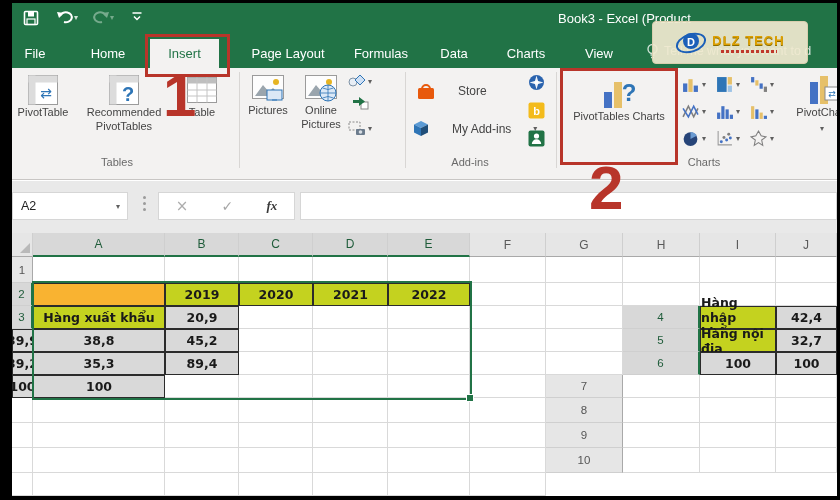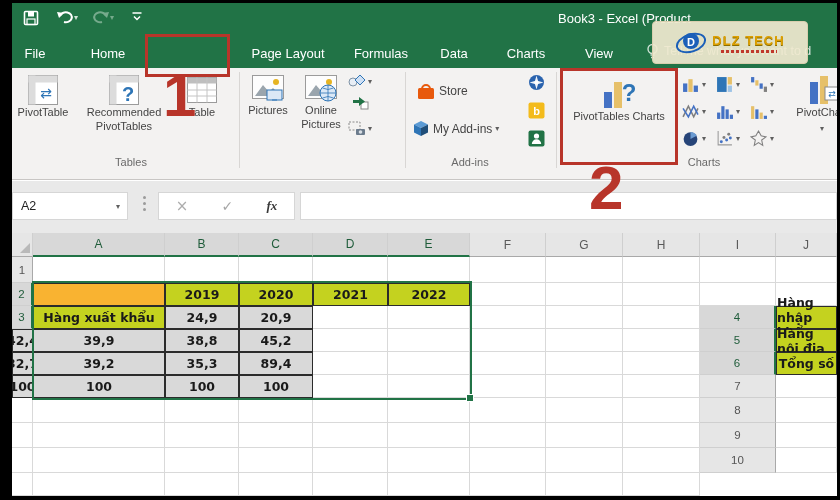--- a/index.html
+++ b/index.html
@@ -27,21 +27,21 @@
   
   #watermark{position:absolute;left:652px;top:21px;width:154px;height:41px;background:rgba(239,232,207,.93);border:1px solid #d8cfae;border-radius:4px;display:flex;align-items:center;justify-content:center;gap:5px;z-index:25;}
   #wm-brand{font-size:13px;font-weight:bold;color:#dd9f00;letter-spacing:1px;text-shadow:0 1px 0 #8a6d00;}
   #wm-tag{width:56px;height:3px;margin-top:2px;background:repeating-linear-gradient(90deg,#c0392b 0 3px,transparent 3px 5px);}
 
   
   #ribbon{position:absolute;left:0;top:68px;width:840px;height:112px;background:#f3f2f1;border-bottom:1px solid #c8c6c4;box-sizing:border-box;}
   .vsep{position:absolute;top:4px;width:1px;height:96px;background:#d8d6d4;}
   .bigbtn{position:absolute;top:6px;display:flex;flex-direction:column;align-items:center;font-size:11px;color:#444;text-align:center;line-height:1.25;cursor:default;}
   .grplabel{position:absolute;top:88px;font-size:11px;color:#6a6a6a;text-align:center;}
-  .rowbtn{position:absolute;display:flex;align-items:center;gap:3px;font-size:12px;color:#444;}
+  .rowbtn{position:absolute;display:flex;align-items:center;gap:22px;font-size:12px;color:#444;}
   .minicol{position:absolute;display:flex;flex-direction:column;gap:7px;align-items:center;}
   .caret{font-size:8px;color:#5f5f5f;}
   .cbtn{position:absolute;display:flex;align-items:center;gap:3px;}
   #redbox-charts{position:absolute;left:560px;top:0px;width:118px;height:97px;border:3px solid #b8352a;z-index:20;box-sizing:border-box;}
 
   
   .stepnum{position:absolute;color:#b8352a;font-weight:800;line-height:1;z-index:30;font-family:"Liberation Sans",sans-serif;}
   #step1{left:163px;top:66px;font-size:60px;}
   #step2{left:589px;top:157px;font-size:62px;}
 
@@ -106,20 +106,21 @@
     <div class="qat" style="left:130px">
       <svg width="14" height="14" viewBox="0 0 14 14">
           <path d="M2.5 4 H11.5" stroke="#fff" stroke-width="1.5"></path>
           <path d="M4 7.5 L7 10.5 L10 7.5" fill="none" stroke="#fff" stroke-width="1.5"></path>
         </svg>
     </div>
     <span id="title">Book3 - Excel (Product</span>
 
     <div class="tab" style="left:14px;width:42px">File</div>
     <div class="tab" style="left:84px;width:48px">Home</div>
+    <div id="tab-insert-bg">Insert</div>
     <div class="tab" style="left:240px;width:96px">Page Layout</div>
     <div class="tab" style="left:348px;width:66px">Formulas</div>
     <div class="tab" style="left:432px;width:44px">Data</div>
     <div class="tab" style="left:498px;width:56px">Charts</div>
     <div class="tab" style="left:578px;width:42px">View</div>
     <div id="bulb">
       <svg width="15" height="18" viewBox="0 0 15 18">
           <circle cx="7.5" cy="7" r="4.5" fill="none" stroke="#cfe3d6" stroke-width="1.4"></circle>
           <path d="M5.5 13 H9.5 M6 15.5 H9" stroke="#cfe3d6" stroke-width="1.3"></path>
         </svg>
@@ -161,21 +162,21 @@
       <span>Recommended PivotTables</span>
     </div>
     <div class="bigbtn" style="left:178px;width:48px">
       <svg width="32" height="32" viewBox="0 0 32 32">
         <rect x="1.5" y="3.5" width="29" height="25" fill="#fff" stroke="#9b9b9b"></rect>
         <rect x="1.5" y="3.5" width="29" height="6" fill="#bfbfbf"></rect>
         <path d="M1.5 16 H30.5 M1.5 22 H30.5 M11 3.5 V28.5 M21 3.5 V28.5" stroke="#c4c4c4" stroke-width="1"></path>
       </svg>
       <span>Table</span>
     </div>
-    <div class="grplabel" style="left:28px;width:206px">Tables</div>
+    <div class="grplabel" style="left:14px;width:206px">Tables</div>
     <div class="vsep" style="left:239px"></div>
 
     <div class="bigbtn" style="left:296px;width:50px">
       <svg width="34" height="30" viewBox="0 0 34 30">
         <rect x="1.5" y="1.5" width="31" height="23" fill="#fdfdfd" stroke="#9b9b9b"></rect>
         <circle cx="25" cy="8" r="3" fill="#e6b422"></circle>
         <polygon points="4,22 12,11 18,18 30,22" fill="#9aa5ad"></polygon>
         <circle cx="24" cy="19" r="8" fill="#dbe8f6" stroke="#2e75b6"></circle>
         <path d="M16 19 H32 M24 11 V27 M18.5 14 Q24 17 29.5 14 M18.5 24 Q24 21 29.5 24" stroke="#2e75b6" fill="none" stroke-width=".8"></path>
       </svg>
@@ -405,21 +406,20 @@
       <div class="cell tb green">2020</div>
       <div class="cell tb green">2021</div>
       <div class="cell tb green">2022</div>
       <div class="cell"></div>
       <div class="cell"></div>
       <div class="cell"></div>
       <div class="cell"></div>
       <div class="cell"></div>
       <div class="rh sel">3</div>
       <div class="cell tb green">Hàng xuất khẩu</div>
-      <div class="cell tb grayc">24,9</div>
       <div class="cell tb grayc">20,9</div>
       <div class="cell"></div>
       <div class="cell"></div>
       <div class="cell"></div>
       <div class="cell"></div>
       <div class="cell"></div>
       <div class="rh sel">4</div>
       <div class="cell tb green">Hàng nhập khẩu</div>
       <div class="cell tb grayc">42,4</div>
       <div class="cell tb grayc">39,9</div>
@@ -435,21 +435,20 @@
       <div class="cell tb grayc">32,7</div>
       <div class="cell tb grayc">39,2</div>
       <div class="cell tb grayc">35,3</div>
       <div class="cell tb grayc">89,4</div>
       <div class="cell"></div>
       <div class="cell"></div>
       <div class="cell"></div>
       <div class="cell"></div>
       <div class="cell"></div>
       <div class="rh sel">6</div>
-      <div class="cell tb green">Tổng số</div>
       <div class="cell tb grayc">100</div>
       <div class="cell tb grayc">100</div>
       <div class="cell tb grayc">100</div>
       <div class="cell tb grayc">100</div>
       <div class="cell"></div>
       <div class="cell"></div>
       <div class="cell"></div>
       <div class="cell"></div>
       <div class="cell"></div>
       <div class="rh">7</div>

